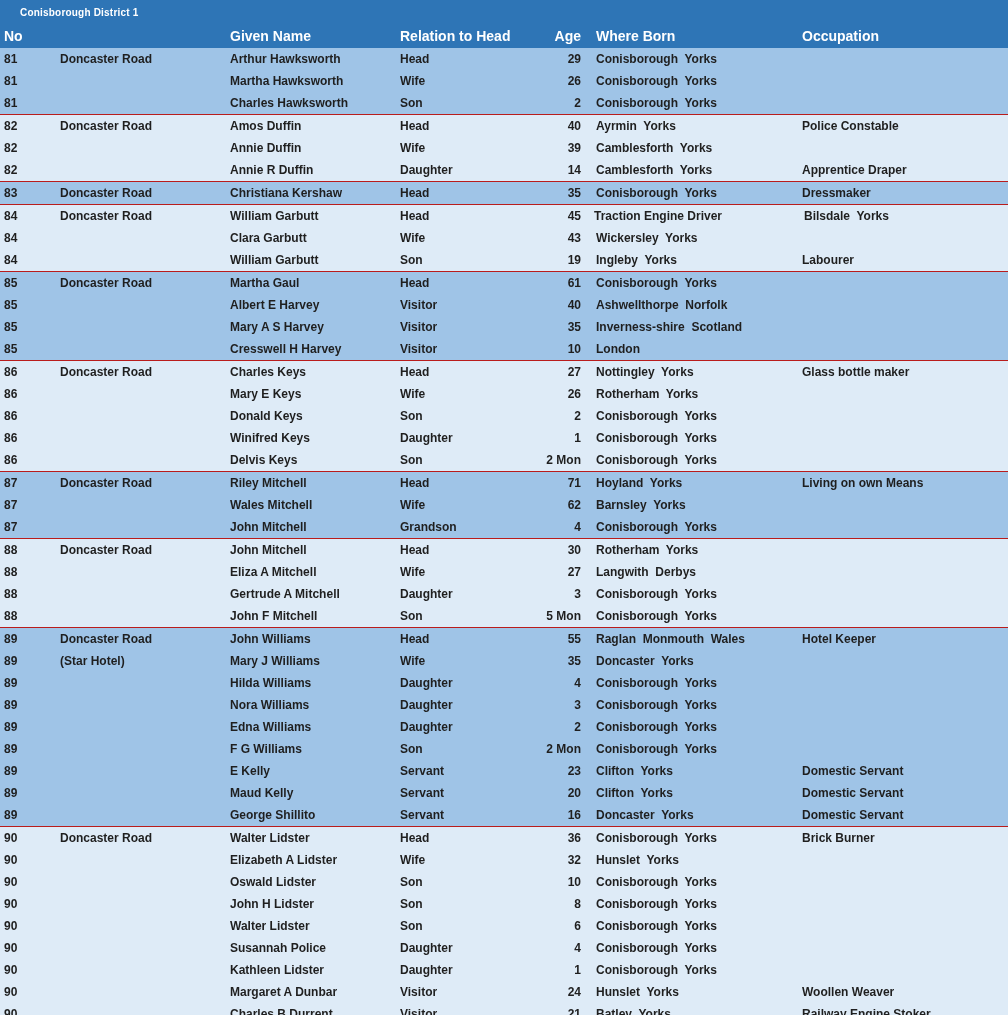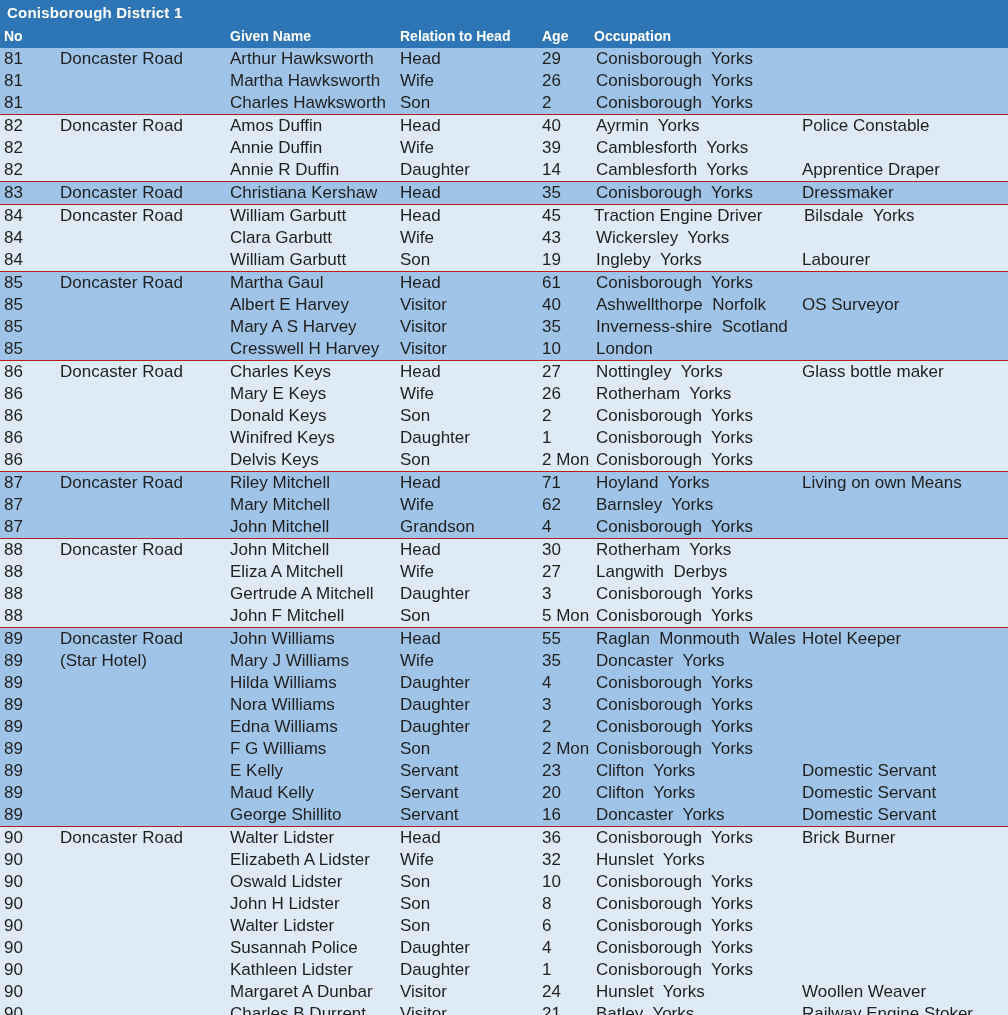--- a/index.html
+++ b/index.html
@@ -10,61 +10,63 @@
     border-bottom: 2px solid var(--header-bg, #2E75B6);
     box-sizing: border-box;
   }
   .table-head {
     background: var(--header-bg, #2E75B6);
     color: var(--header-text, #ffffff);
   }
   .title-row {
     height: 25px;
     line-height: 25px;
-    font-size: 15px;
+    font-size: 10px;
     font-weight: bold;
-    padding-left: 7px;
+    padding-left: 20px;
     letter-spacing: 0.2px;
   }
   .row {
     display: grid;
     grid-template-columns: 56px 170px 170px 142px 52px 208px auto;
     height: 22px;
     line-height: 22px;
-    font-size: 17px;
+    font-size: 12px;
+    font-weight: bold;
   }
   .hdr-row {
     height: 23px;
     line-height: 23px;
     font-weight: bold;
     font-size: 14px;
   }
   .cell {
     padding: 0 4px;
     white-space: pre;
     overflow: hidden;
   }
-  .c-age { text-align: left; padding-right: 9px; }
+  .c-age { text-align: right; padding-right: 9px; }
   .c-born { padding-left: 6px; }
   .g-med { background: var(--band-medium, #9FC4E7); }
   .g-light { background: var(--band-light, #DEEBF7); }
   .group + .group { border-top: 1px solid #b91c1c; }
 </style>
 </head>
 <body>
 
 <div class="sheet">
   <div class="table-head">
     <div class="title-row">Conisborough District 1</div>
     <div class="row hdr-row">
       <div class="cell">No</div>
       <div class="cell"></div>
       <div class="cell">Given Name</div>
       <div class="cell">Relation to Head</div>
       <div class="cell c-age">Age</div>
+      <div class="cell c-born">Where Born</div>
       <div class="cell">Occupation</div>
     </div>
   </div>
   <div>
       <div class="group g-med">
         <div class="row">
           <div class="cell c-no">81</div>
           <div class="cell c-address">Doncaster Road</div>
           <div class="cell c-name">Arthur Hawksworth</div>
           <div class="cell c-relation">Head</div>
@@ -170,21 +172,20 @@
           <div class="cell c-born">Conisborough  Yorks</div>
           <div class="cell c-occupation"></div>
         </div>
         <div class="row">
           <div class="cell c-no">85</div>
           <div class="cell c-address"></div>
           <div class="cell c-name">Albert E Harvey</div>
           <div class="cell c-relation">Visitor</div>
           <div class="cell c-age">40</div>
           <div class="cell c-born">Ashwellthorpe  Norfolk</div>
-          <div class="cell c-occupation">OS Surveyor</div>
         </div>
         <div class="row">
           <div class="cell c-no">85</div>
           <div class="cell c-address"></div>
           <div class="cell c-name">Mary A S Harvey</div>
           <div class="cell c-relation">Visitor</div>
           <div class="cell c-age">35</div>
           <div class="cell c-born">Inverness-shire  Scotland</div>
           <div class="cell c-occupation"></div>
         </div>
@@ -251,21 +252,21 @@
           <div class="cell c-address">Doncaster Road</div>
           <div class="cell c-name">Riley Mitchell</div>
           <div class="cell c-relation">Head</div>
           <div class="cell c-age">71</div>
           <div class="cell c-born">Hoyland  Yorks</div>
           <div class="cell c-occupation">Living on own Means</div>
         </div>
         <div class="row">
           <div class="cell c-no">87</div>
           <div class="cell c-address"></div>
-          <div class="cell c-name">Mary Mitchell</div>
+          <div class="cell c-name">Wales Mitchell</div>
           <div class="cell c-relation">Wife</div>
           <div class="cell c-age">62</div>
           <div class="cell c-born">Barnsley  Yorks</div>
           <div class="cell c-occupation"></div>
         </div>
         <div class="row">
           <div class="cell c-no">87</div>
           <div class="cell c-address"></div>
           <div class="cell c-name">John Mitchell</div>
           <div class="cell c-relation">Grandson</div>

